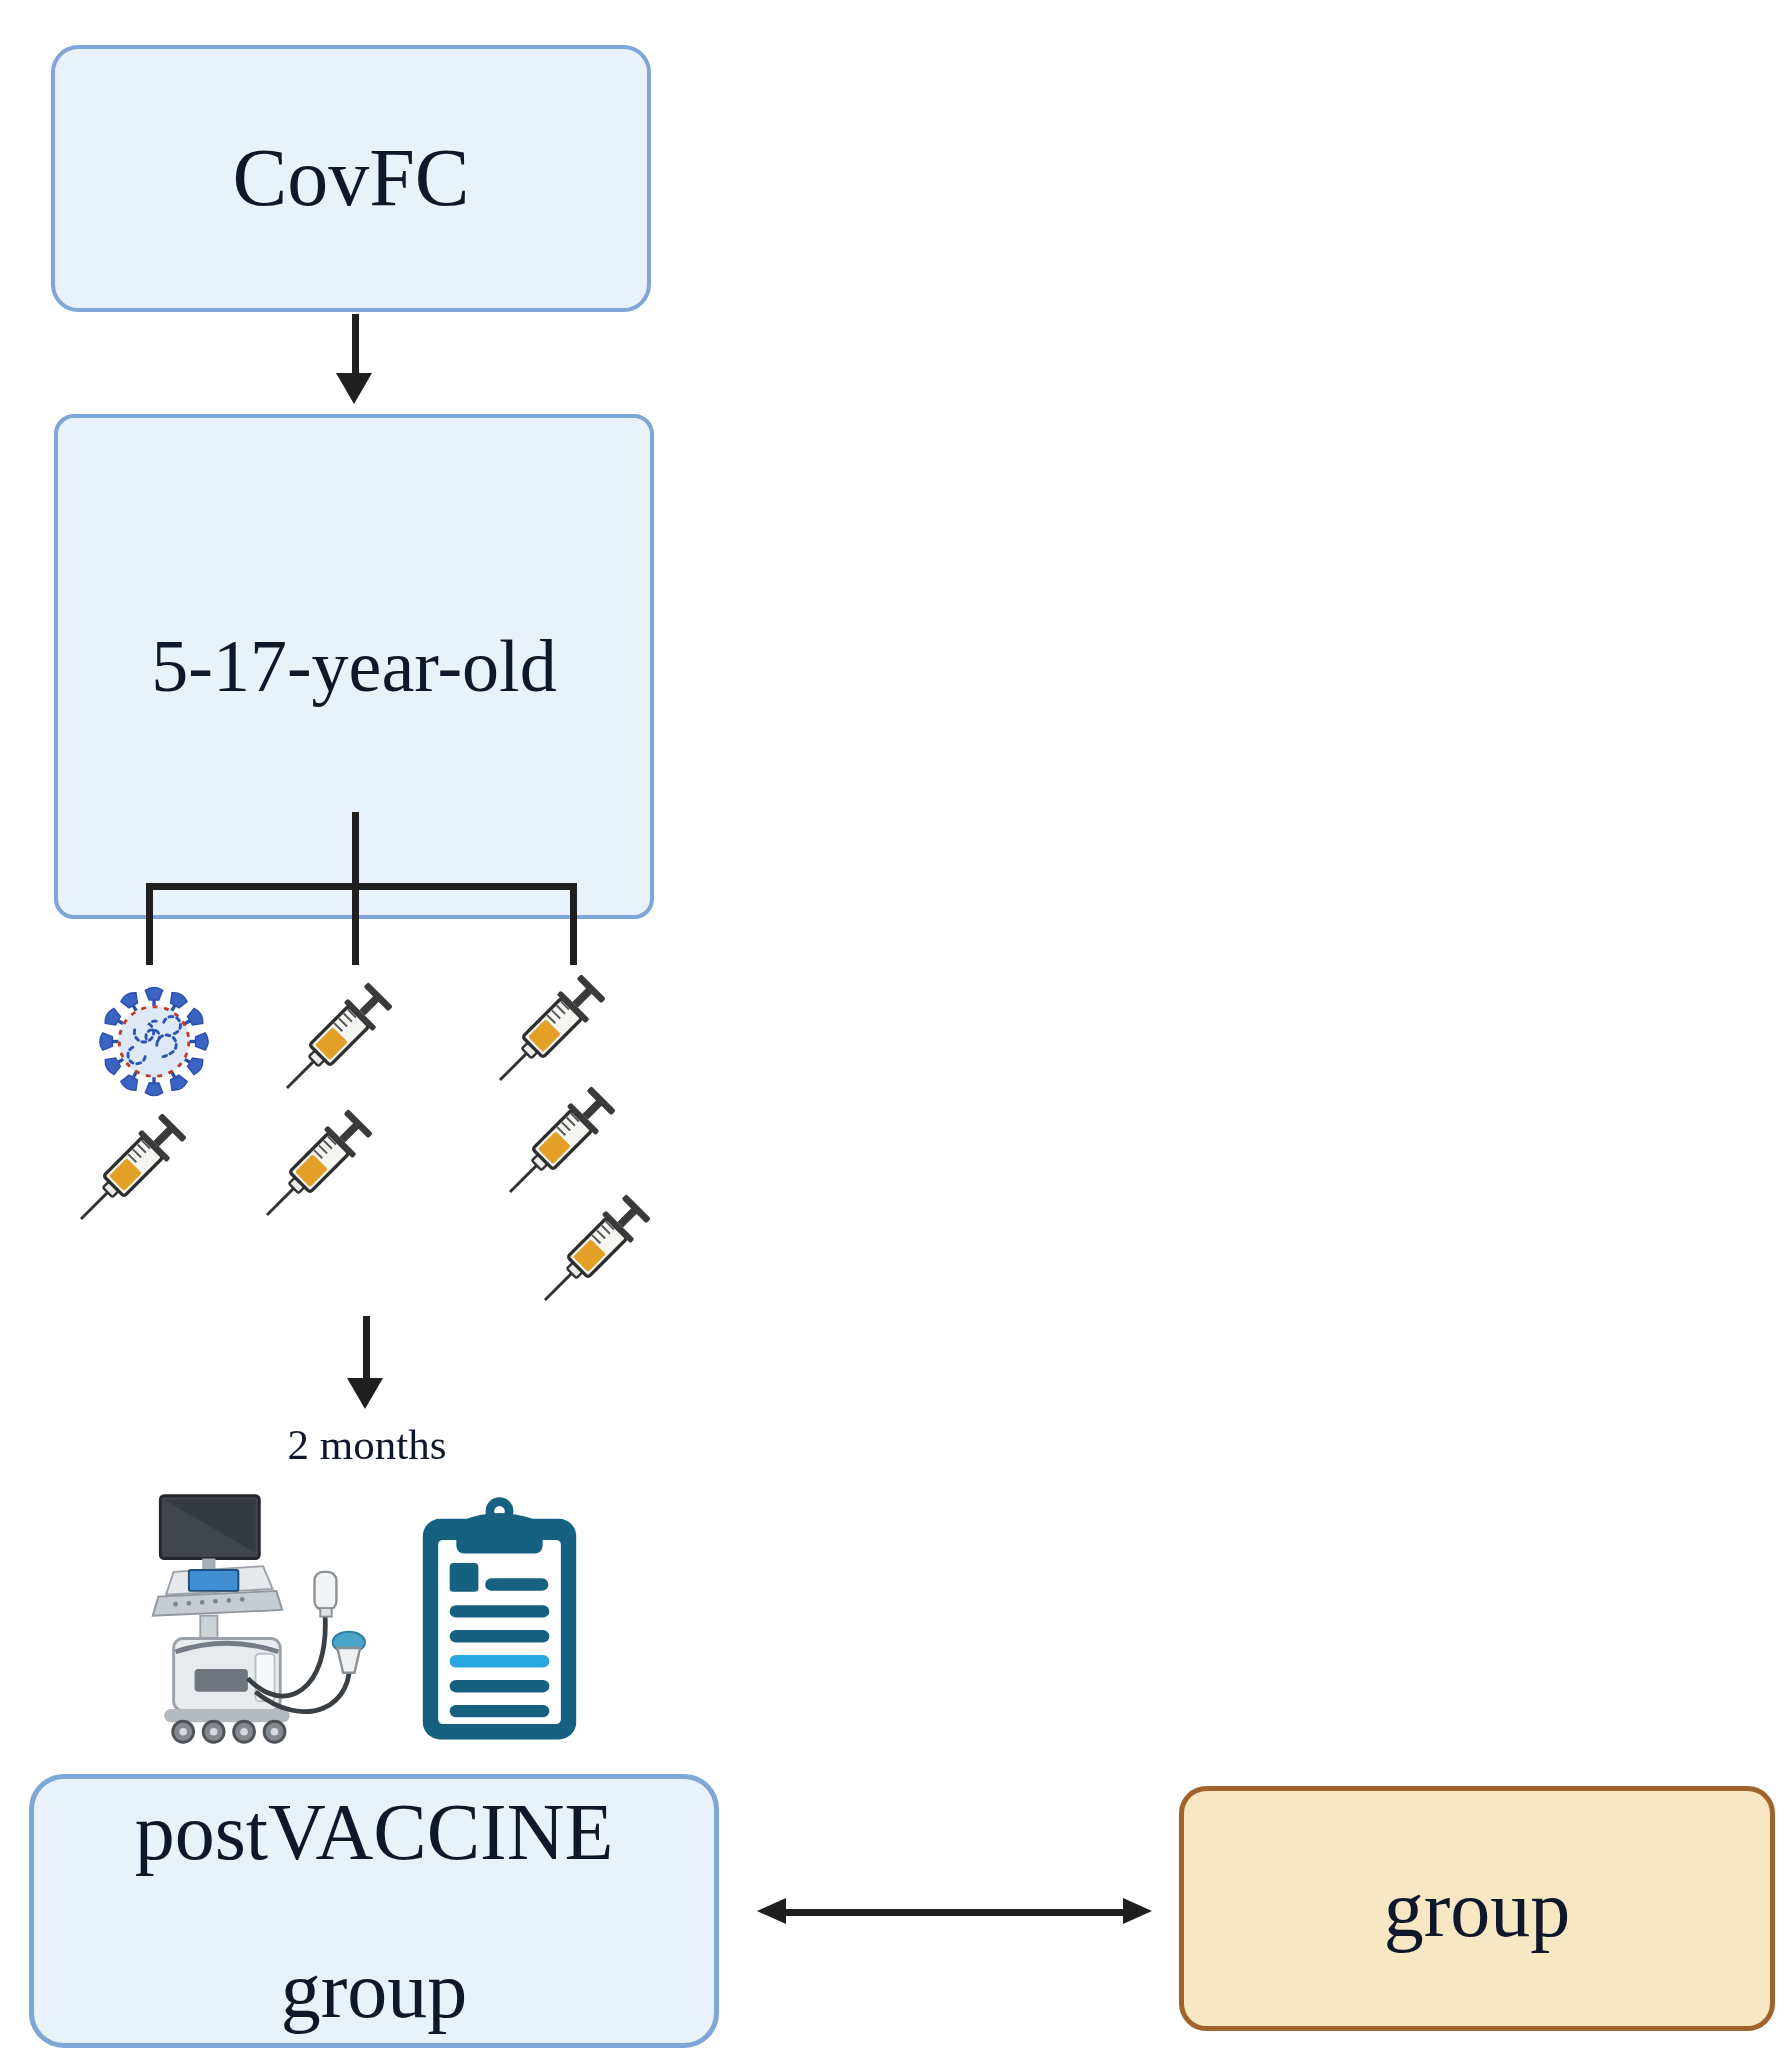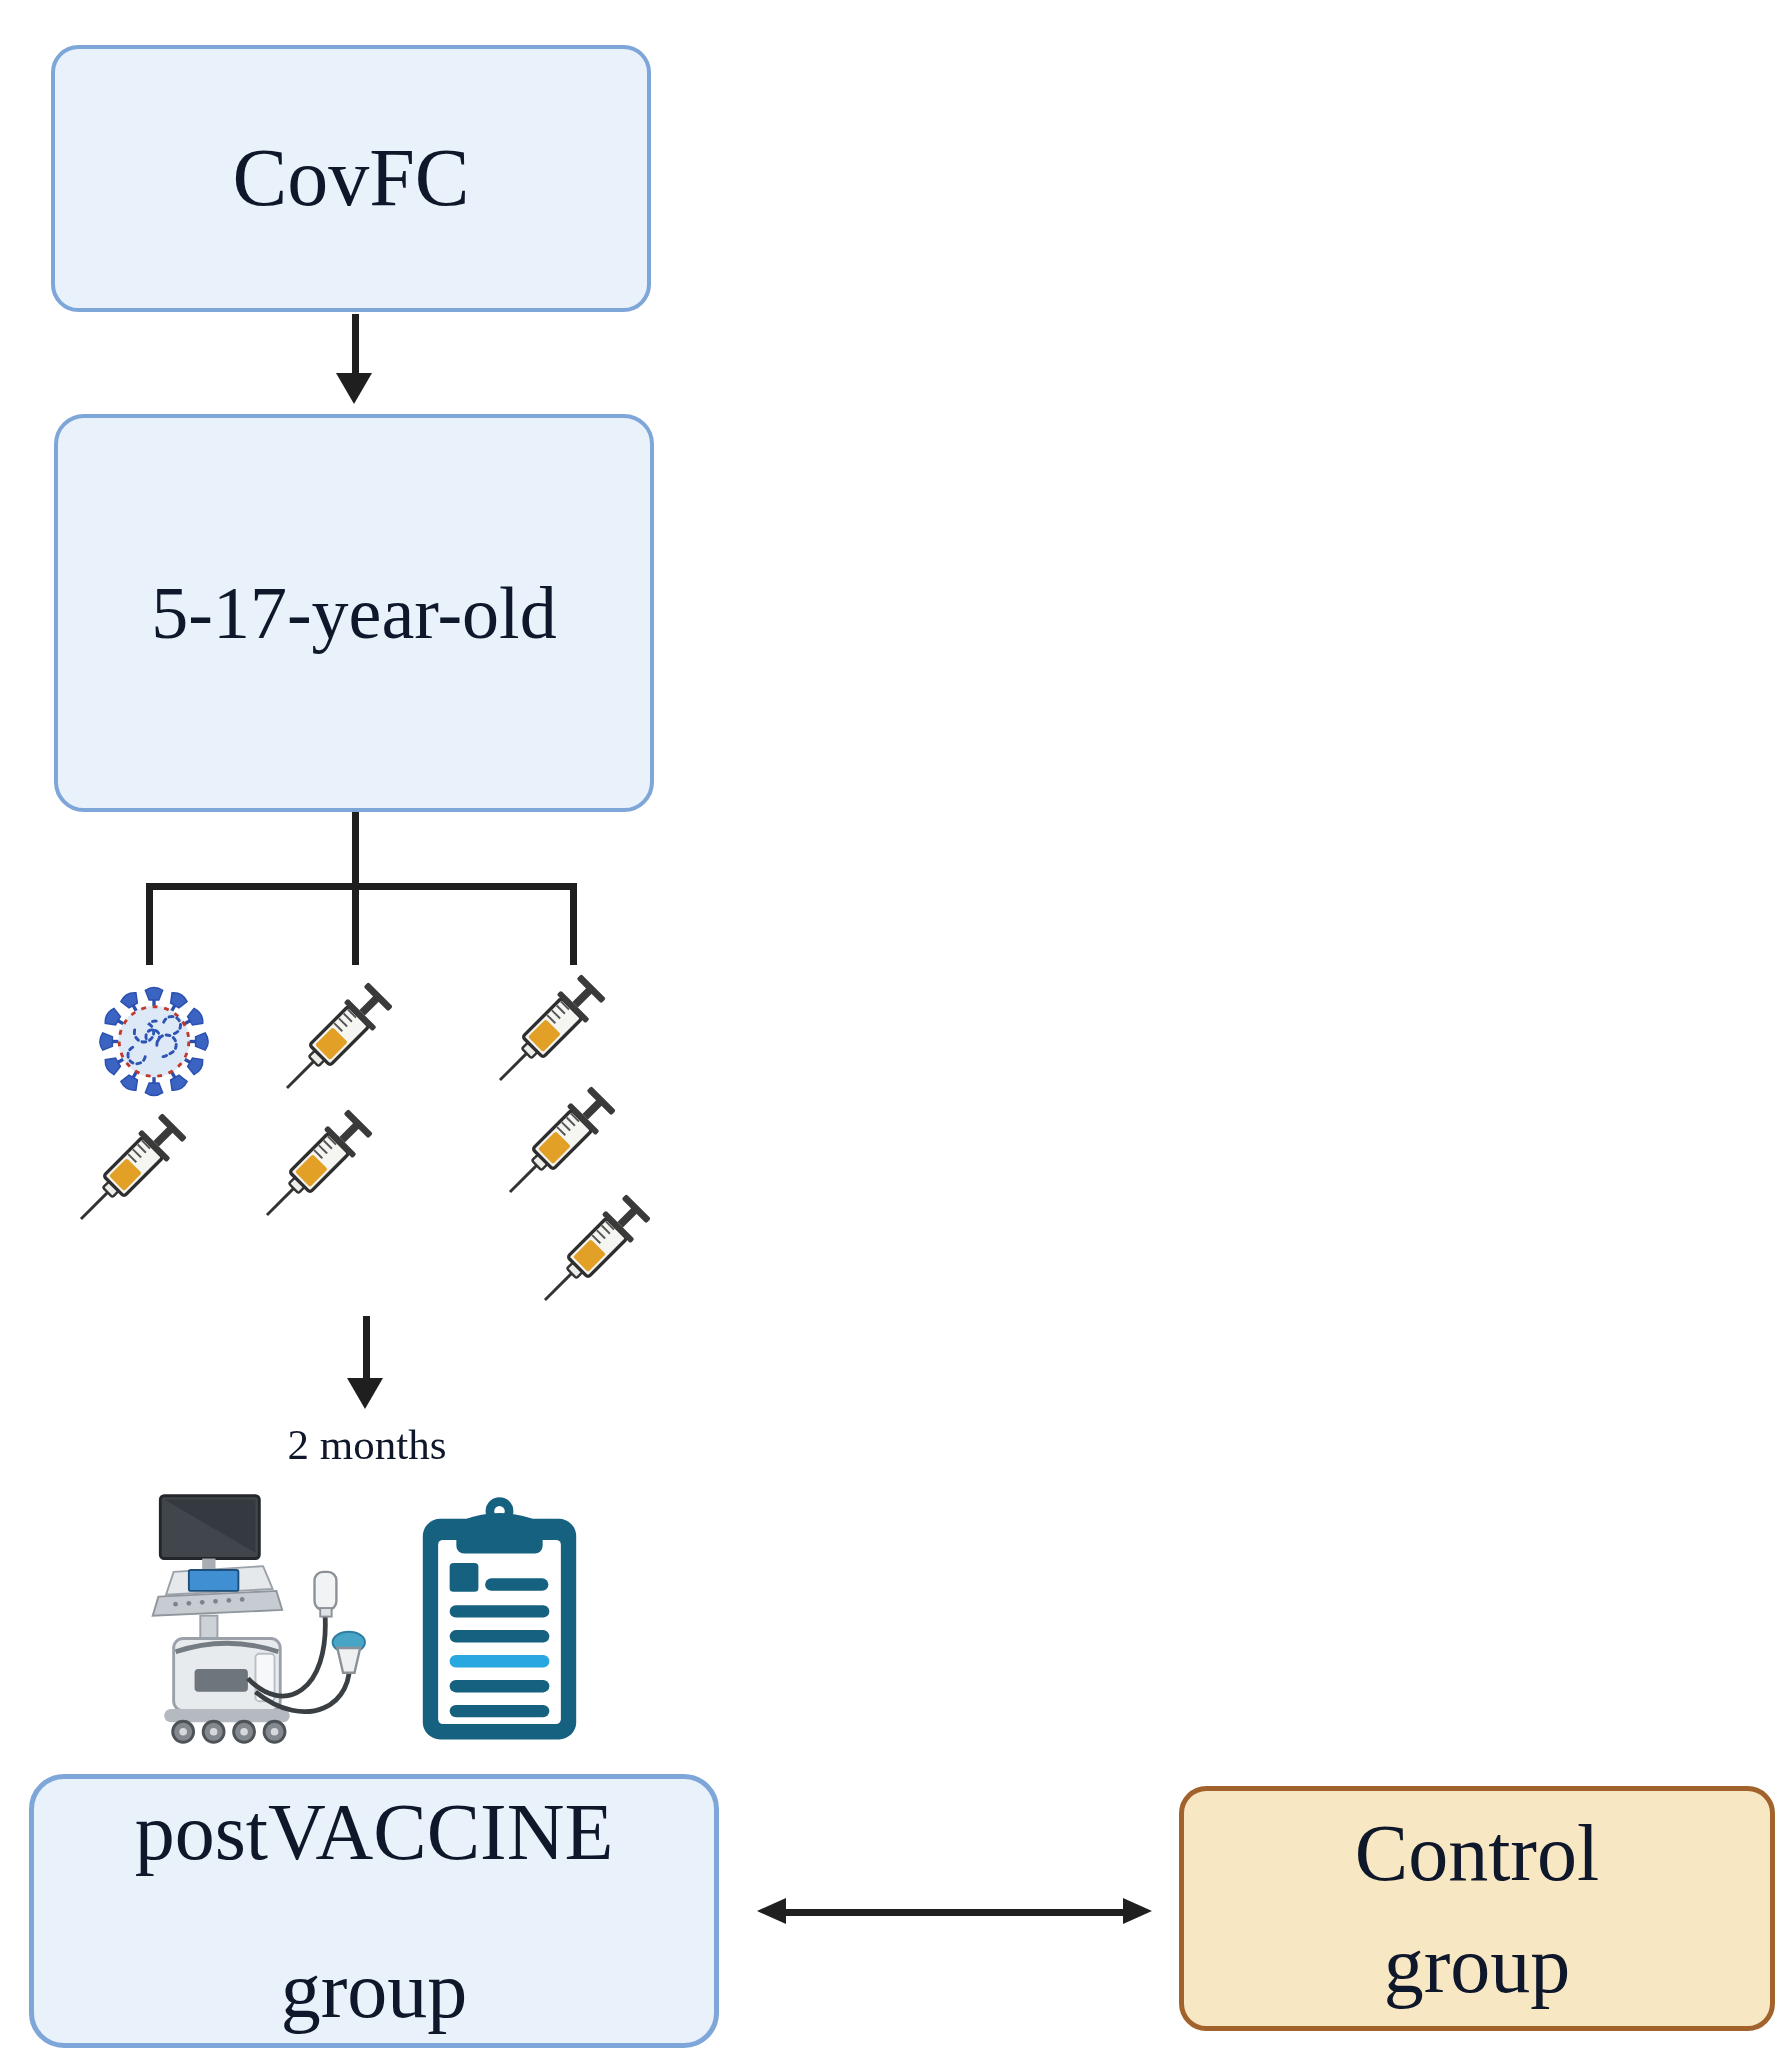--- a/index.html
+++ b/index.html
@@ -7,21 +7,21 @@
           font-family:Liberation Serif, serif;color:#0f172a;overflow:hidden;margin-top:20px;}
 
   
   .node{position:absolute;box-sizing:border-box;display:flex;flex-direction:column;
         align-items:center;justify-content:center;text-align:center;
         border-style:solid;background:#e9f1fb;border-color:#7ea6d8;}
   .node .ln{display:block;white-space:nowrap;}
 
   .node-covfc{left:51px;top:24.5px;width:600px;height:267px;border-width:4.9px;border-radius:27.4px;
               font-size:82px;}
-  .node-participants{left:54px;top:394px;width:600px;height:398px;border-width:4.9px;border-radius:30px;
+  .node-participants{left:54px;top:394px;width:600px;height:505px;border-width:4.9px;border-radius:20px;
               font-size:74px;line-height:1.6;}
   .node-postvaccine{left:29px;top:1754px;width:690px;height:274px;border-width:5.9px;border-radius:35px;
               font-size:80px;line-height:1.5;}
   .node-control{left:1179px;top:1766px;width:596px;height:245px;border-width:5.9px;border-radius:27.4px;
               font-size:80px;line-height:1.4;}
 
   
   .vline,.hline{position:absolute;background:#1f1f1f;}
   
   .ah-down{position:absolute;width:0;height:0;
@@ -212,18 +212,17 @@
   <div class="node node-postvaccine" style="background-color: rgb(233, 241, 251); border-color: rgb(126, 166, 216); gap: 38px;">
     <span class="ln">postVACCINE</span>
     <span class="ln">group</span>
   </div>
 
   <div class="hline" style="left:784px;top:1889px;width:341px;height:6.9px"></div>
   <div class="ah-left" style="left:757px;top:1878px"></div>
   <div class="ah-right" style="left:1123px;top:1878px"></div>
 
   <div class="node node-control" style="background-color: rgb(247, 231, 195); border-color: rgb(162, 98, 43);">
-    <span class="ln">Control</span>
     <span class="ln">group</span>
   </div>
 
 </div>
 
 
 </body></html>

